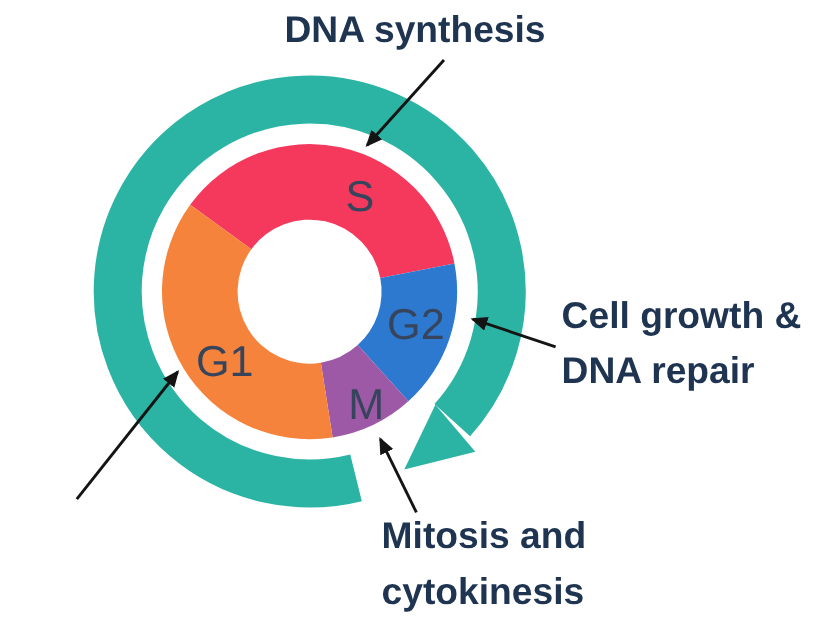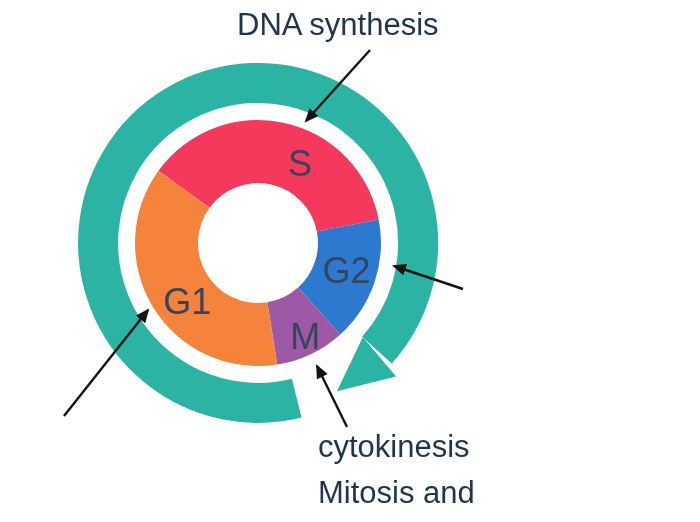--- a/index.html
+++ b/index.html
@@ -9,21 +9,21 @@
     background:#ffffff;
     font-family:"Liberation Sans", sans-serif;
     overflow:hidden;
   }
   .canvas svg{position:absolute;left:0;top:0;}
   .ann{
     position:absolute;
     color:#1E3450;
     font-size:31px;
     line-height:46px;
-    font-weight:400;
+    font-weight:700;
     white-space:nowrap;
     letter-spacing:0px;
   }
   .seg-label{
     font-family:"Liberation Sans", sans-serif;
     font-size:36px;
     font-weight:400;
   }
 </style>
 </head>
@@ -60,20 +60,24 @@
       <line x1="463" y1="289" x2="394" y2="266" stroke-width="2.4" marker-end="url(#ah)" stroke="#141414"></line>
       <line x1="64" y1="416" x2="148" y2="310" stroke-width="2.4" marker-end="url(#ah)" stroke="#141414"></line>
       <line x1="347" y1="427" x2="317" y2="366" stroke-width="2.4" marker-end="url(#ah)" stroke="#141414"></line>
     </g>
   </svg>
 
   <div class="ann" style="left: 237px; top: 2px; color: rgb(30, 52, 80);">
     <span>DNA synthesis</span>
   </div>
 
+  <div class="ann" style="left: 468px; top: 240px; color: rgb(30, 52, 80);">
+    <div>Cell growth &amp;</div>
+    <div>DNA repair</div>
+  </div>
 
 
   <div class="ann" style="left: 318px; top: 424px; color: rgb(30, 52, 80);">
+    <div>Mitosis and</div>
     <div>cytokinesis</div>
-    <div>Mitosis and</div>
   </div>
 
 </div>
 
 </body></html>

